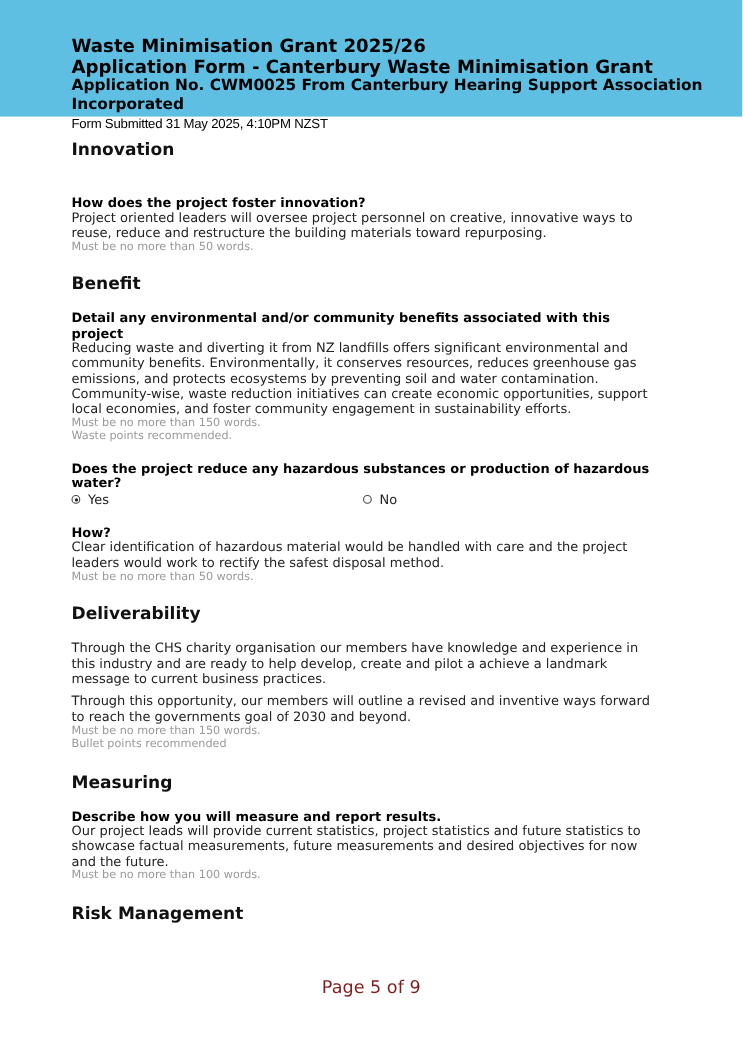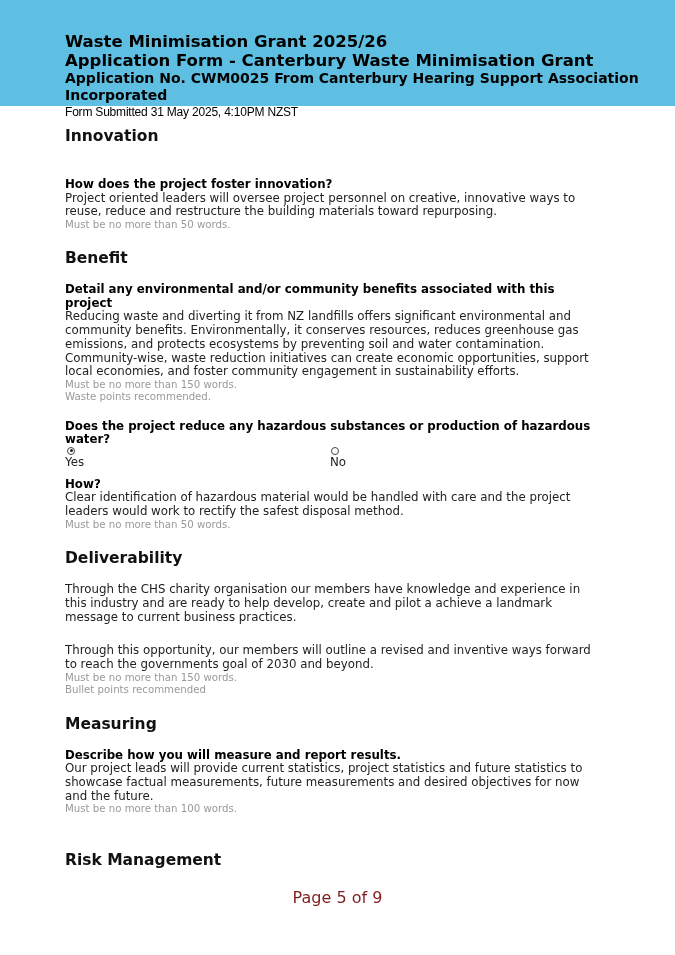--- a/index.html
+++ b/index.html
@@ -13,23 +13,23 @@
     }
     .header .inner { position: absolute; left: 65px; top: 32px; }
     .h1 { font-family: "DejaVu Sans", sans-serif; font-weight: bold; font-size: 16.5px; line-height: 19px; color: #000; }
     .h3 { font-family: "DejaVu Sans", sans-serif; font-weight: bold; font-size: 14px; line-height: 17px; color: #000; }
     .submitted { font-family: "Liberation Sans", sans-serif; font-size: 12px; line-height: 14px; color: #000; margin-top: 1px; letter-spacing: -0.2px; }
     .content { position: absolute; left: 65px; top: 126px; width: 540px; }
     .section-title { font-weight: bold; font-size: 15.5px; line-height: 20px; margin: 0; color: #111; }
     .q { font-weight: bold; font-size: 11.8px; line-height: 13.5px; color: #000; }
     .a { font-size: 11.8px; line-height: 13.7px; color: #222; }
     .hint { font-size: 10.2px; line-height: 12.5px; color: #999; }
-    .para + .para { margin-top: 20px; }
+    .para + .para { margin-top: 7px; }
     .radio-row { position: relative; height: 15px; font-size: 11.8px; line-height: 15px; color: #222; }
-    .radio { position: absolute; top: 0; display: flex; align-items: center; flex-direction: column; }
+    .radio { position: absolute; top: 0; display: flex; align-items: center; }
     .radio .dot {
       width: 8px; height: 8px; border: 1px solid #444; border-radius: 50%; margin-right: 7px; position: relative; box-sizing: border-box;
     }
     .radio .dot.checked::after {
       content: ""; position: absolute; left: 1.5px; top: 1.5px; width: 3px; height: 3px; border-radius: 50%; background: #222;
     }
     .footer { position: absolute; top: 888px; left: 0; width: 675px; text-align: center; font-size: 16px; color: #7f1d1d; }
   </style>
 </head>
 <body>
@@ -91,18 +91,18 @@
   </div>
 
   <div style="margin-top:17px;">
     <h2 class="section-title">Measuring</h2>
     <div style="height:15px"></div>
     <div class="q">Describe how you will measure and report results.</div>
     <div class="a">Our project leads will provide current statistics, project statistics and future statistics to showcase factual measurements, future measurements and desired objectives for now and the future.</div>
     <div class="hint">Must be no more than 100 words.</div>
   </div>
 
-  <div style="margin-top:34px;">
+  <div style="margin-top:17px;">
     <h2 class="section-title">Risk Management</h2>
   </div>
 </div>
 
 <div class="footer">Page 5 of 9</div>
 
 </body></html>

